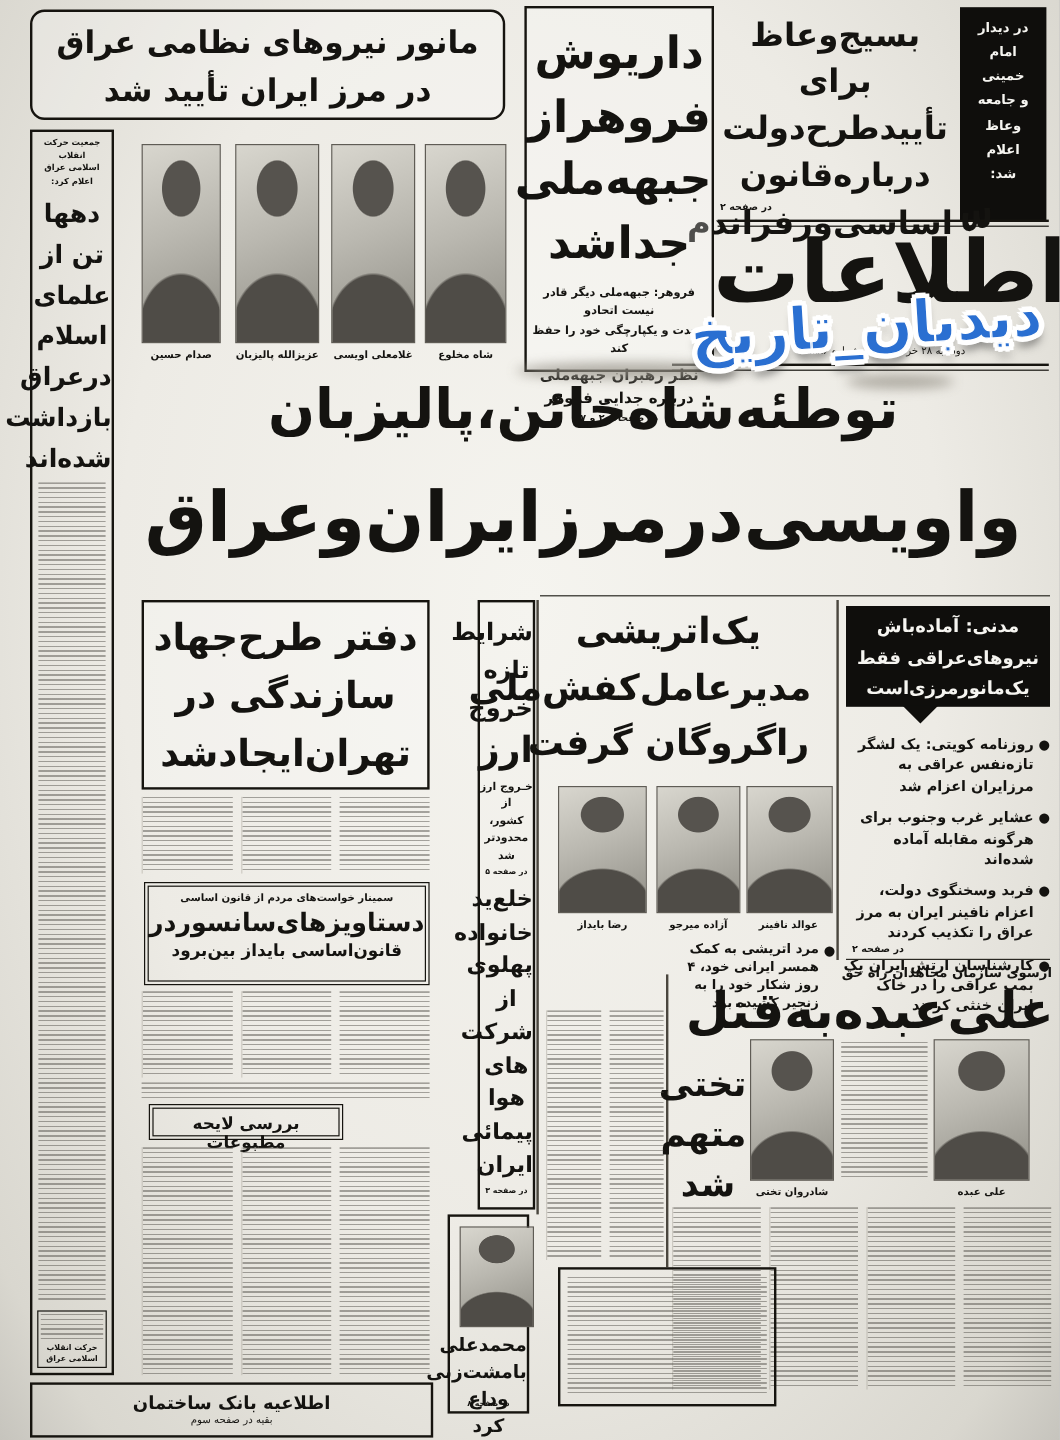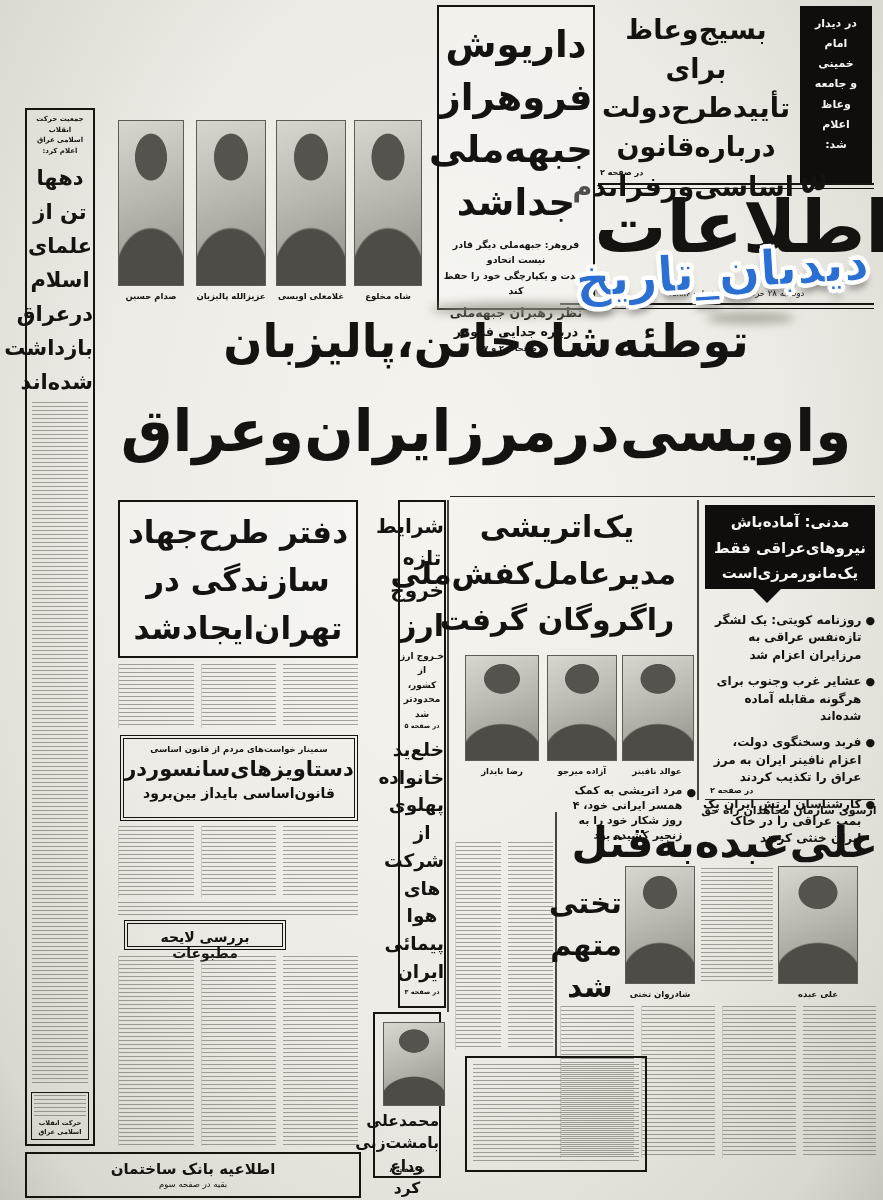--- a/index.html
+++ b/index.html
@@ -67,20 +67,22 @@
 فروهراز
 جبهه‌ملی
 جداشد</div>
     <div class="b ctr pre" style="font-size:9.5px;line-height:1.6;margin-top:8px;">فروهر: جبهه‌ملی دیگر قادر نیست اتحادو
 وحدت و یکپارچگی خود را حفظ کند</div>
     <div class="b ctr pre" style="font-size:12.5px;line-height:1.5;margin-top:6px;">نظر رهبران جبهه‌ملی
 درباره جدایی فروهر</div>
     <div class="tiny ctr" style="margin-top:3px;">در صفحات ۲ و ۷</div>
   </div>
 
+  <div class="abs box b ctr pre" style="left:25px;top:8px;width:396px;height:92px;border-radius:12px;font-size:26px;line-height:1.55;padding-top:6px;">مانور نیروهای نظامی عراق
+در مرز ایران تأیید شد</div>
 
   <div class="abs photo" style="left:118px;top:120px;width:66px;height:166px;"></div>
   <div class="abs photo" style="left:196px;top:120px;width:70px;height:166px;"></div>
   <div class="abs photo" style="left:276px;top:120px;width:70px;height:166px;"></div>
   <div class="abs photo" style="left:354px;top:120px;width:68px;height:166px;"></div>
   <div class="abs cap" style="left:106px;top:291px;width:90px;">صدام حسین</div>
   <div class="abs cap" style="left:186px;top:291px;width:90px;">عزیزالله پالیزبان</div>
   <div class="abs cap" style="left:266px;top:291px;width:90px;">غلامعلی اویسی</div>
   <div class="abs cap" style="left:343px;top:291px;width:90px;">شاه مخلوع</div>
 

